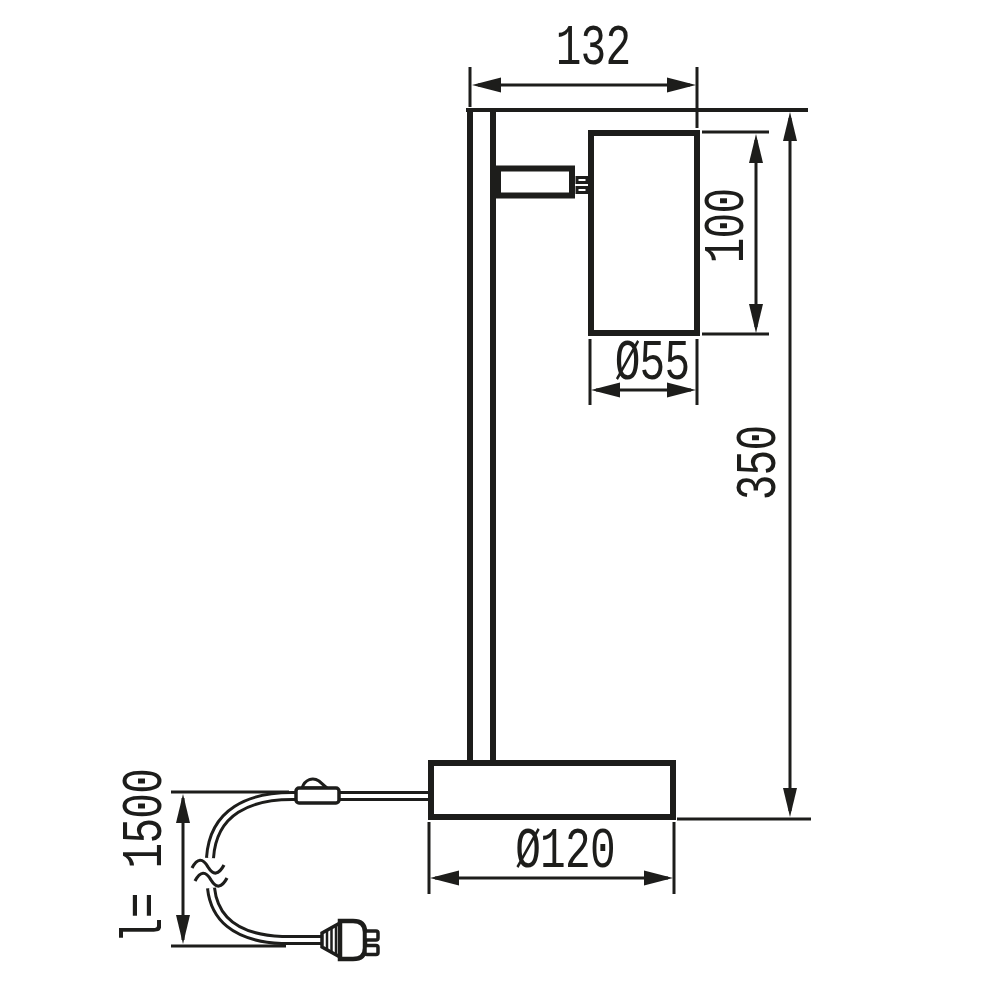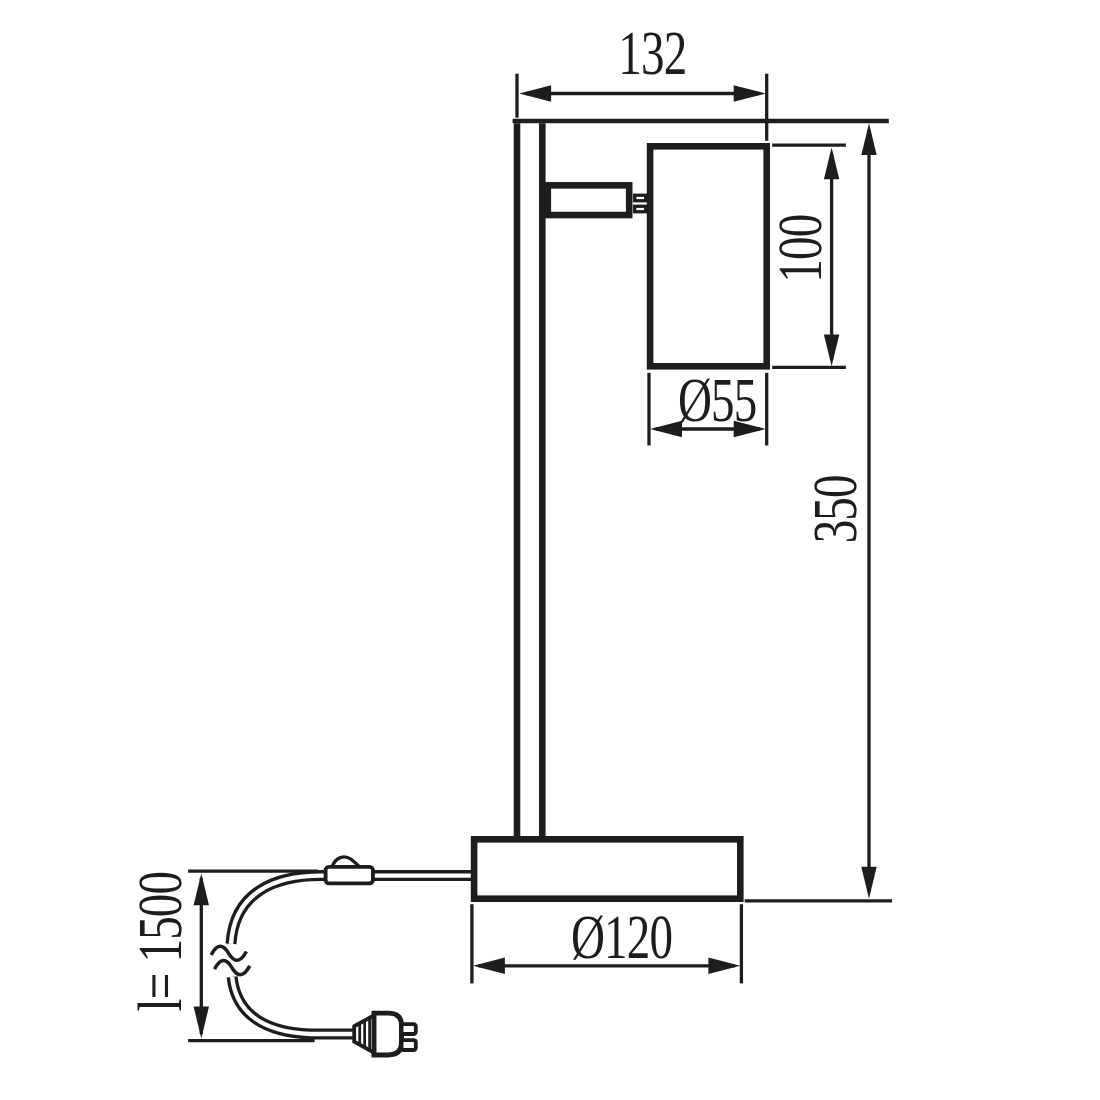--- a/index.html
+++ b/index.html
@@ -1,18 +1,18 @@
 <!DOCTYPE html>
 <html><head>
 <meta charset="utf-8">
 <style>
   html,body{margin:0;padding:0;background:#fff;}
   .canvas{
     position:relative;width:1000px;height:1000px;background:#ffffff;
-    overflow:hidden;font-family:Liberation Serif, serif;
+    overflow:hidden;font-family:Liberation Mono, monospace;
   }
   .canvas svg{position:absolute;left:0;top:0;}
   .dim-label{
     position:absolute;font-size:57px;line-height:1;color:#1d1d1b;
     white-space:nowrap;letter-spacing:-1px;
     transform:translate(-50%,-50%) scaleX(0.75);
   }
   .dim-label.vertical{
     transform:translate(-50%,-50%) rotate(-90deg) scaleX(0.75);
   }

